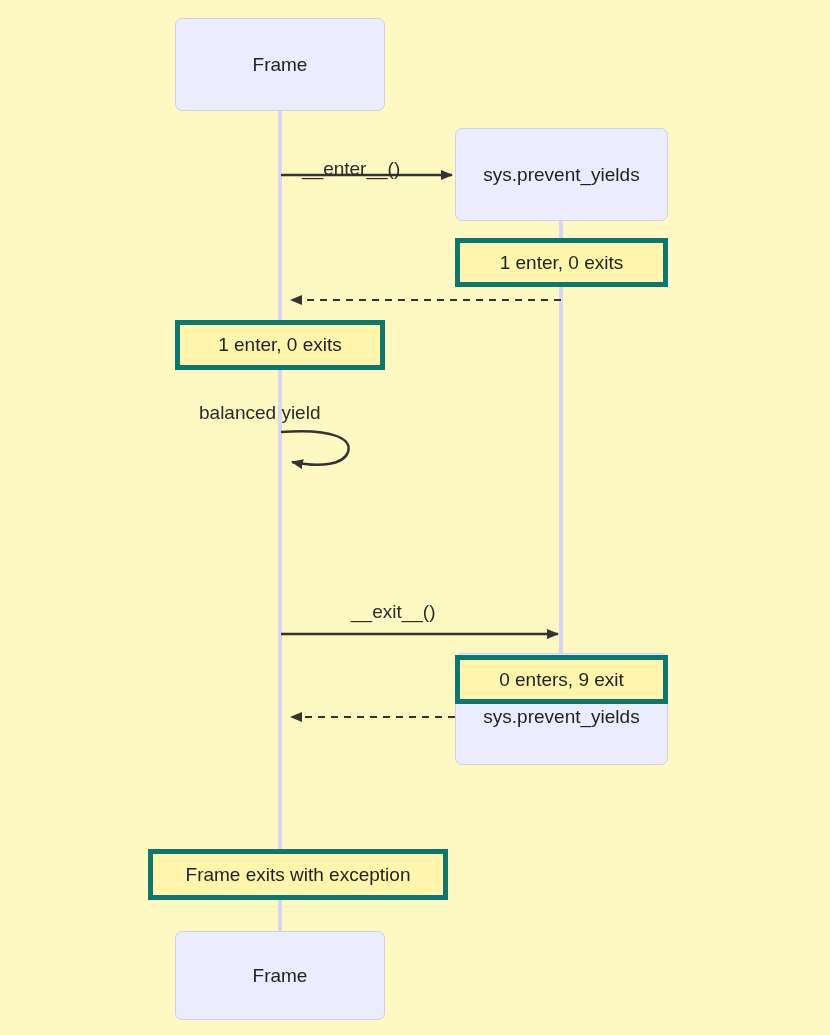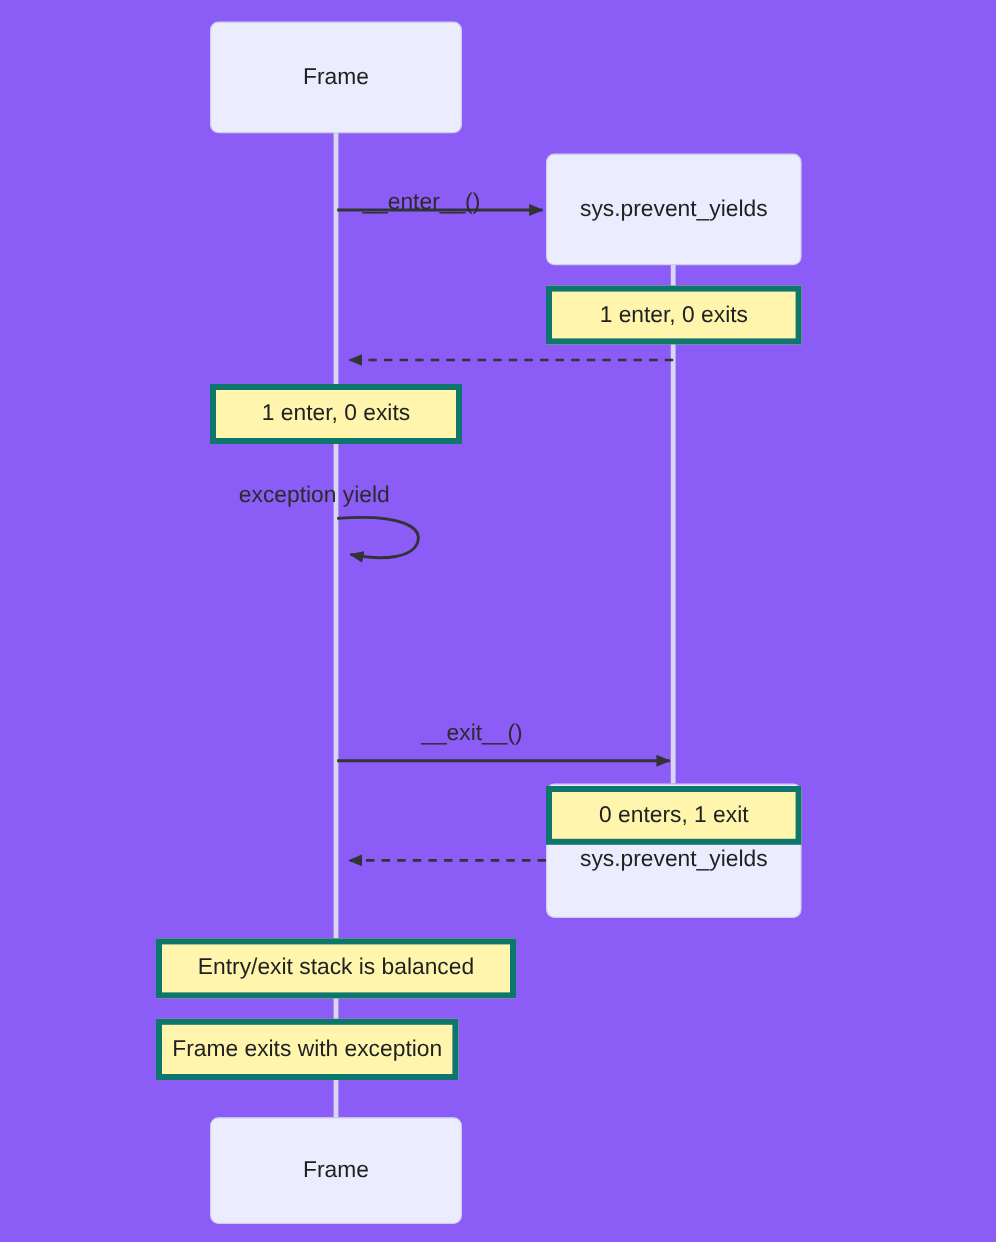--- a/index.html
+++ b/index.html
@@ -4,21 +4,21 @@
 <style>
   html, body {
     margin: 0;
     padding: 0;
     background: #ffffff;
   }
   #diagram-root {
     position: relative;
     width: 830px;
     height: 1035px;
-    background: #8b5cf6;
+    background: #fef9c3;
     font-family: "Liberation Sans", sans-serif;
     overflow: hidden;
   }
   #svg-layer {
     position: absolute;
     left: 0;
     top: 0;
     width: 830px;
     height: 1035px;
   }
@@ -107,30 +107,27 @@
   <div class="note-box" style="left:455px; top:238px; width:213px; height:49px;">
     <span>1 enter, 0 exits</span>
   </div>
 
   <div class="note-box" style="left:175px; top:320px; width:210px; height:50px;">
     <span>1 enter, 0 exits</span>
   </div>
 
 
   <div class="note-box" style="left:455px; top:655px; width:213px; height:49px;">
-    <span>0 enters, 1 exit</span>
+    <span>0 enters, 9 exit</span>
   </div>
 
-  <div class="note-box" style="left:130px; top:782px; width:300px; height:50px;">
-    <span>Entry/exit stack is balanced</span>
-  </div>
 
-  <div class="note-box" style="left:130px; top:849px; width:252px; height:51px;">
+  <div class="note-box" style="left:148px; top:849px; width:300px; height:51px;">
     <span>Frame exits with exception</span>
   </div>
 
   <div class="msg-label" style="left:302px; top:158px;">__enter__()</div>
 
-  <div class="msg-label" style="left:199px; top:402px;">exception yield</div>
+  <div class="msg-label" style="left:199px; top:402px;">balanced yield</div>
 
   <div class="msg-label" style="left:351px; top:601px;">__exit__()</div>
 
 </div>
 
 </body></html>

